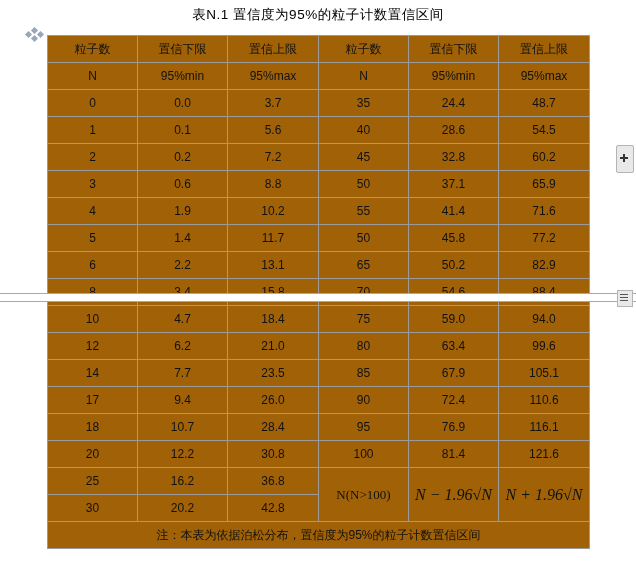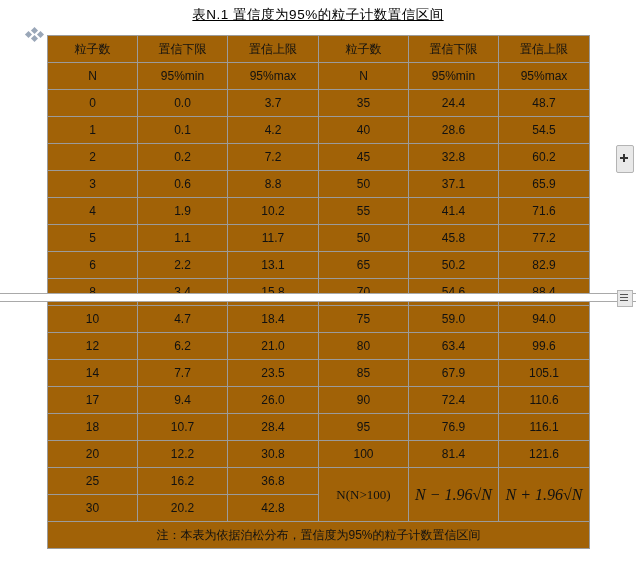--- a/index.html
+++ b/index.html
@@ -23,21 +23,20 @@
   .title {
     position: absolute;
     left: 0;
     top: 6px;
     width: 636px;
     text-align: center;
     font-size: 13.5px;
     font-family: "Liberation Sans", sans-serif;
     color: #000;
     letter-spacing: 0.5px;
-    text-decoration: underline;
   }
   .corner-mark {
     position: absolute;
     left: 26px;
     top: 28px;
     width: 18px;
     height: 14px;
   }
   .corner-mark span {
     position: absolute;
@@ -200,21 +199,21 @@
           <td>0</td>
           <td>0.0</td>
           <td>3.7</td>
           <td>35</td>
           <td>24.4</td>
           <td>48.7</td>
         </tr>
         <tr>
           <td>1</td>
           <td>0.1</td>
-          <td>4.2</td>
+          <td>5.6</td>
           <td>40</td>
           <td>28.6</td>
           <td>54.5</td>
         </tr>
         <tr>
           <td>2</td>
           <td>0.2</td>
           <td>7.2</td>
           <td>45</td>
           <td>32.8</td>
@@ -231,21 +230,21 @@
         <tr>
           <td>4</td>
           <td>1.9</td>
           <td>10.2</td>
           <td>55</td>
           <td>41.4</td>
           <td>71.6</td>
         </tr>
         <tr>
           <td>5</td>
-          <td>1.1</td>
+          <td>1.4</td>
           <td>11.7</td>
           <td>50</td>
           <td>45.8</td>
           <td>77.2</td>
         </tr>
         <tr>
           <td>6</td>
           <td>2.2</td>
           <td>13.1</td>
           <td>65</td>

